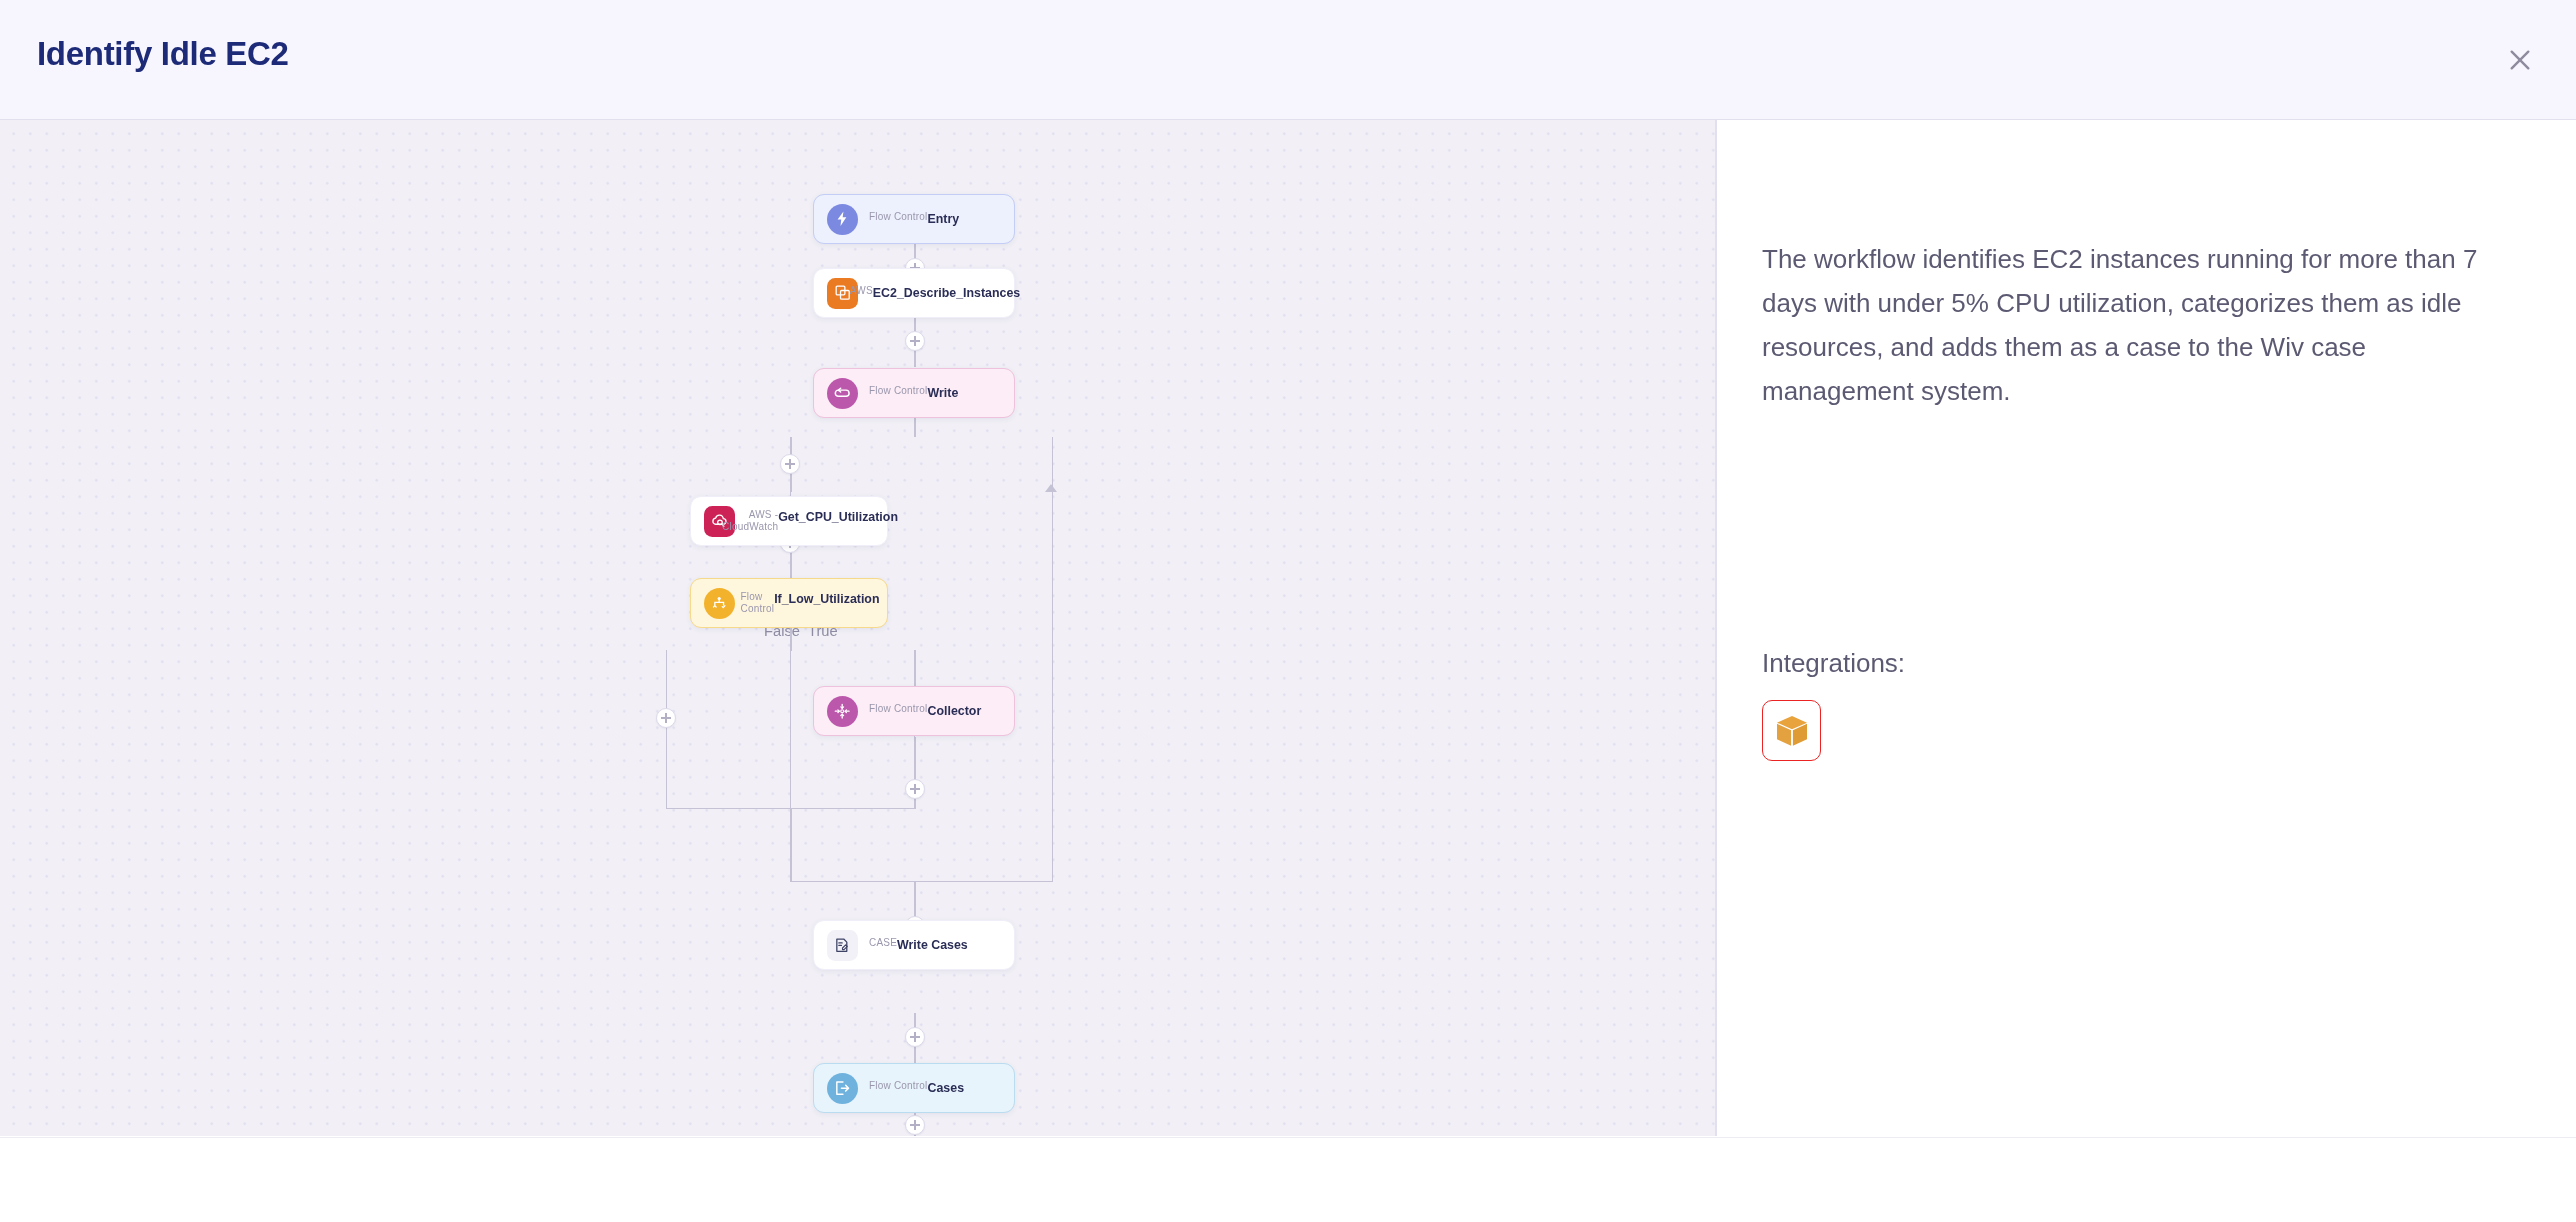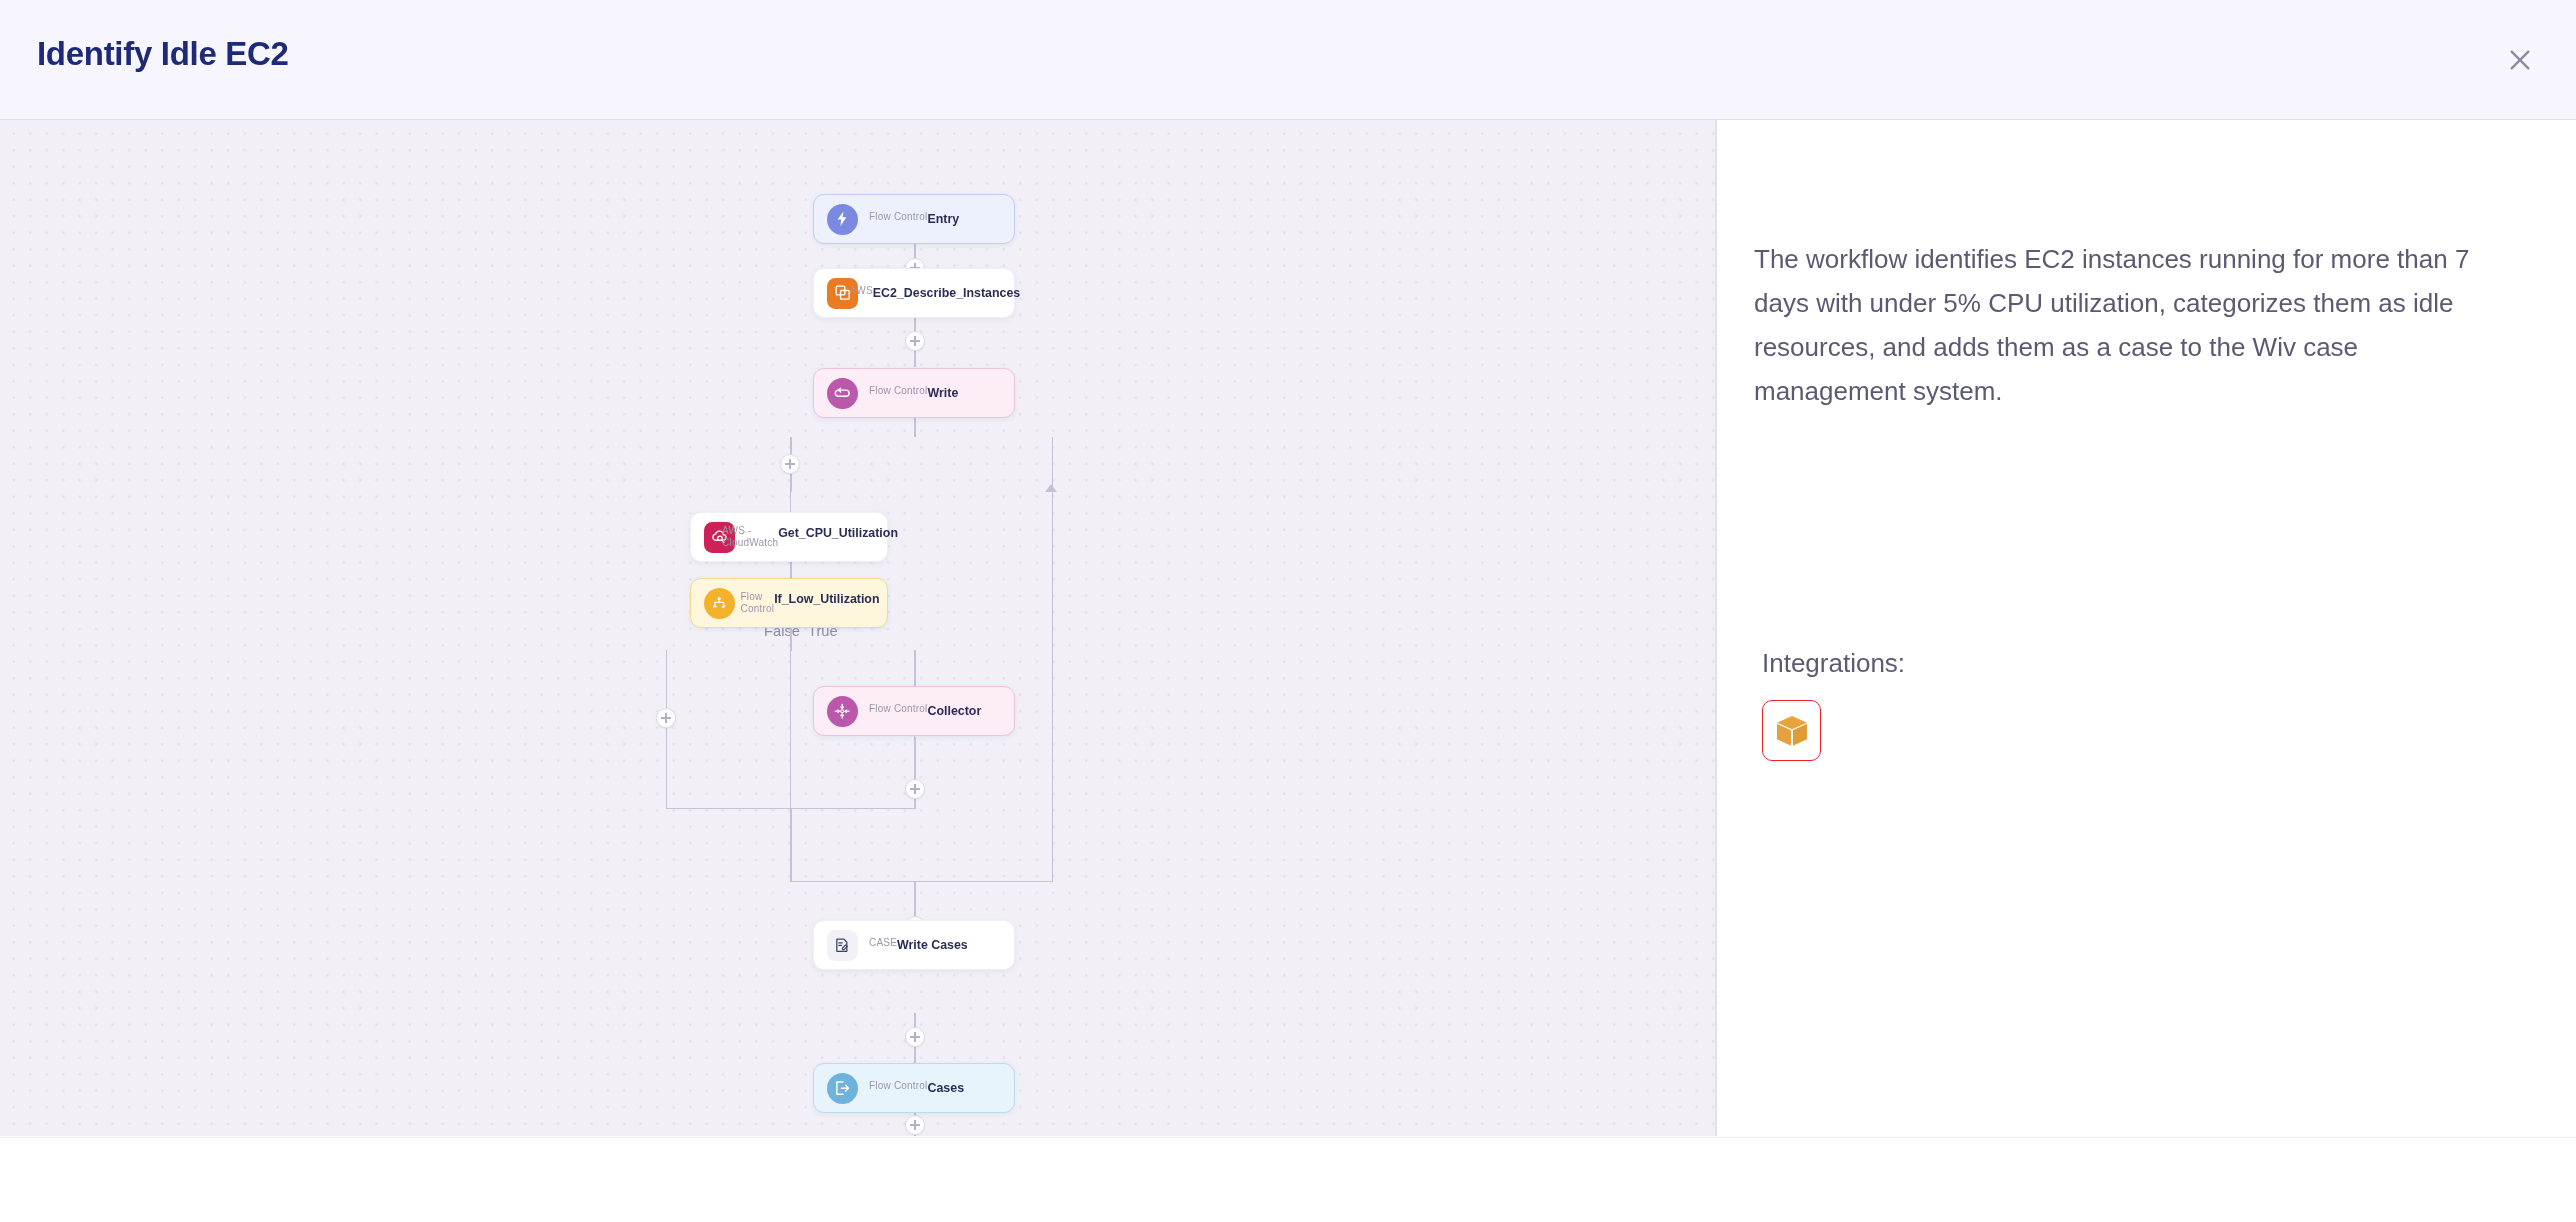--- a/index.html
+++ b/index.html
@@ -103,21 +103,21 @@
   .node-text { display: flex; flex-direction: row; justify-content: center; min-width: 0; }
   .node-cat   { font-size: 10px; color: #9a97ad; line-height: 1.25; letter-spacing: 0.2px; }
   .node-title { font-size: 12.4px; color: #2a2d55; line-height: 1.3; font-weight: 700; }
 
   
   .panel {
     position: absolute; left: 1717px; top: 120px; width: 859px; height: 1016px;
     background: #ffffff;
   }
   .panel-desc {
-    position: absolute; left: 37px; top: 117px; width: 734px;
+    position: absolute; left: 45px; top: 117px; width: 734px;
     font-size: 26px; line-height: 44px; color: #5c5a72;
   }
   .panel-integrations-label {
     position: absolute; left: 45px; top: 528px;
     font-size: 26px; color: #5c5a72;
   }
   .integration-chip {
     position: absolute; left: 45px; top: 580px;
     width: 59px; height: 61px; border: 1.8px solid #eb2323; border-radius: 10px;
     background: #ffffff; display: flex; align-items: center; justify-content: center;
@@ -220,21 +220,21 @@
             <path d="M7 8 h10 a4 4 0 0 1 0 8 H7 a4 4 0 0 1 0 -8 z" fill="none" stroke="#ffffff" stroke-width="1.9"></path>
             <path d="M10 5.5 L7 8 L10 10.5" fill="none" stroke="#ffffff" stroke-width="1.9" stroke-linecap="round" stroke-linejoin="round"></path>
           </svg>
         </div>
         <div class="node-text">
           <span class="node-cat">Flow Control</span>
           <span class="node-title">Write</span>
         </div>
       </div>
 
-      <div class="node plain" style="left:690px; top:392px; width:198px;">
+      <div class="node plain" style="left:690px; top:376px; width:198px;text-align:right;">
         <div class="node-icon sq ic-cw">
           <svg width="18.4" height="18.4" viewBox="0 0 24 24" aria-hidden="true">
             <path d="M7 16 a4 4 0 0 1 0.4 -7.9 A5 5 0 0 1 17.3 8.6 A3.6 3.6 0 0 1 17 16 z" fill="none" stroke="#ffffff" stroke-width="1.7" stroke-linejoin="round"></path>
             <circle cx="13" cy="13.5" r="3" fill="none" stroke="#ffffff" stroke-width="1.7"></circle>
             <path d="M15.3 15.8 L18 18.6" stroke="#ffffff" stroke-width="1.9" stroke-linecap="round"></path>
           </svg>
         </div>
         <div class="node-text">
           <span class="node-cat">AWS - CloudWatch</span>
           <span class="node-title">Get_CPU_Utilization</span>

